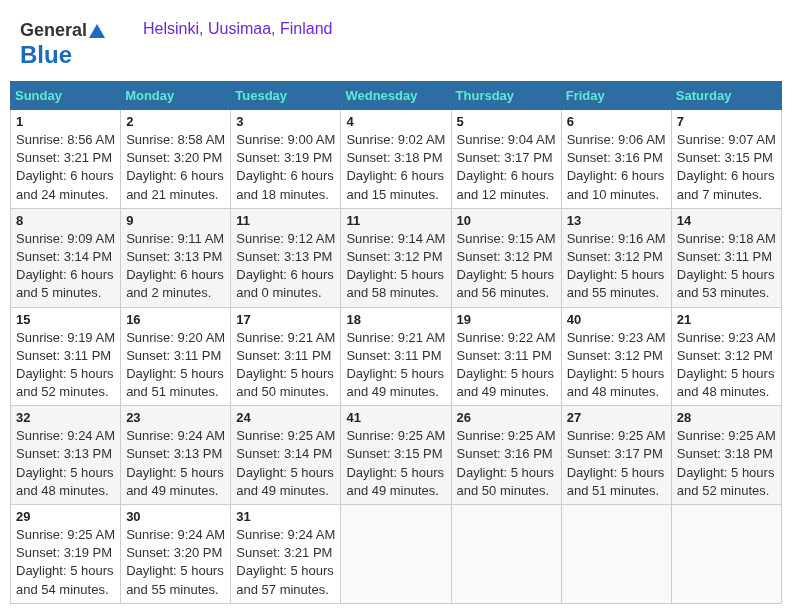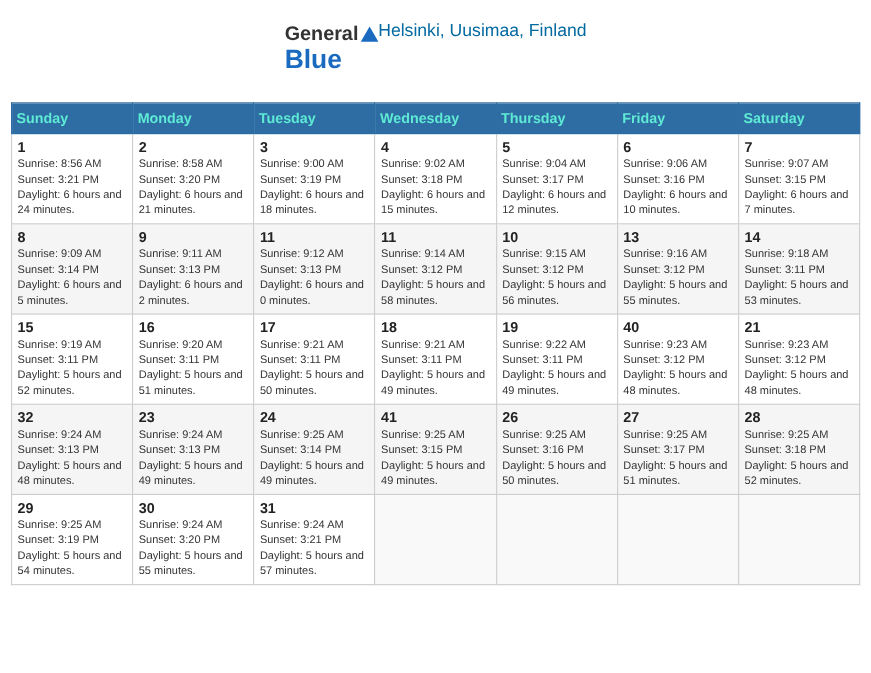--- a/index.html
+++ b/index.html
@@ -5,23 +5,24 @@
     * { box-sizing: border-box; margin: 0; padding: 0; }
     body {
       font-family: Arial, sans-serif;
       background: #fff;
       width: 792px;
       min-height: 612px;
       padding: 10px;
     }
     .header-area {
       display: flex;
-      justify-content: center;
+      justify-content: flex-start;
       align-items: flex-start;
-      padding: 10px 10px 24px 10px;
+      padding: 10px 10px 12px 10px;
+      gap: 38px;
     }
     .logo {
       display: flex;
       flex-direction: column;
       align-items: flex-start;
     }
     .logo-text-general {
       font-size: 18px;
       font-weight: bold;
       color: #333;
@@ -38,21 +39,21 @@
     .title-area {
       text-align: right;
     }
     .month-title {
       font-size: 36px;
       font-weight: bold;
       color: #333;
     }
     .location-title {
       font-size: 16px;
-      color: #0369a1;
+      color: #6d28d9;
     }
     .calendar-table {
       width: 100%;
       border-collapse: collapse;
       font-size: 11px;
     }
     .calendar-table th {
       background-color: #2e6da4;
       color: #5eead4;
       padding: 6px 4px;
@@ -73,21 +74,21 @@
       background: #f5f5f5;
     }
     .day-number {
       font-size: 13px;
       font-weight: bold;
       color: #222;
       display: block;
       margin-bottom: 2px;
     }
     .day-info {
-      font-size: 10px;
+      font-size: 13px;
       color: #333;
       line-height: 1.4;
     }
     .empty-cell {
       background: #f9f9f9 !important;
     }
     .logo-triangle {
       width: 0;
       height: 0;
       border-left: 8px solid transparent;

